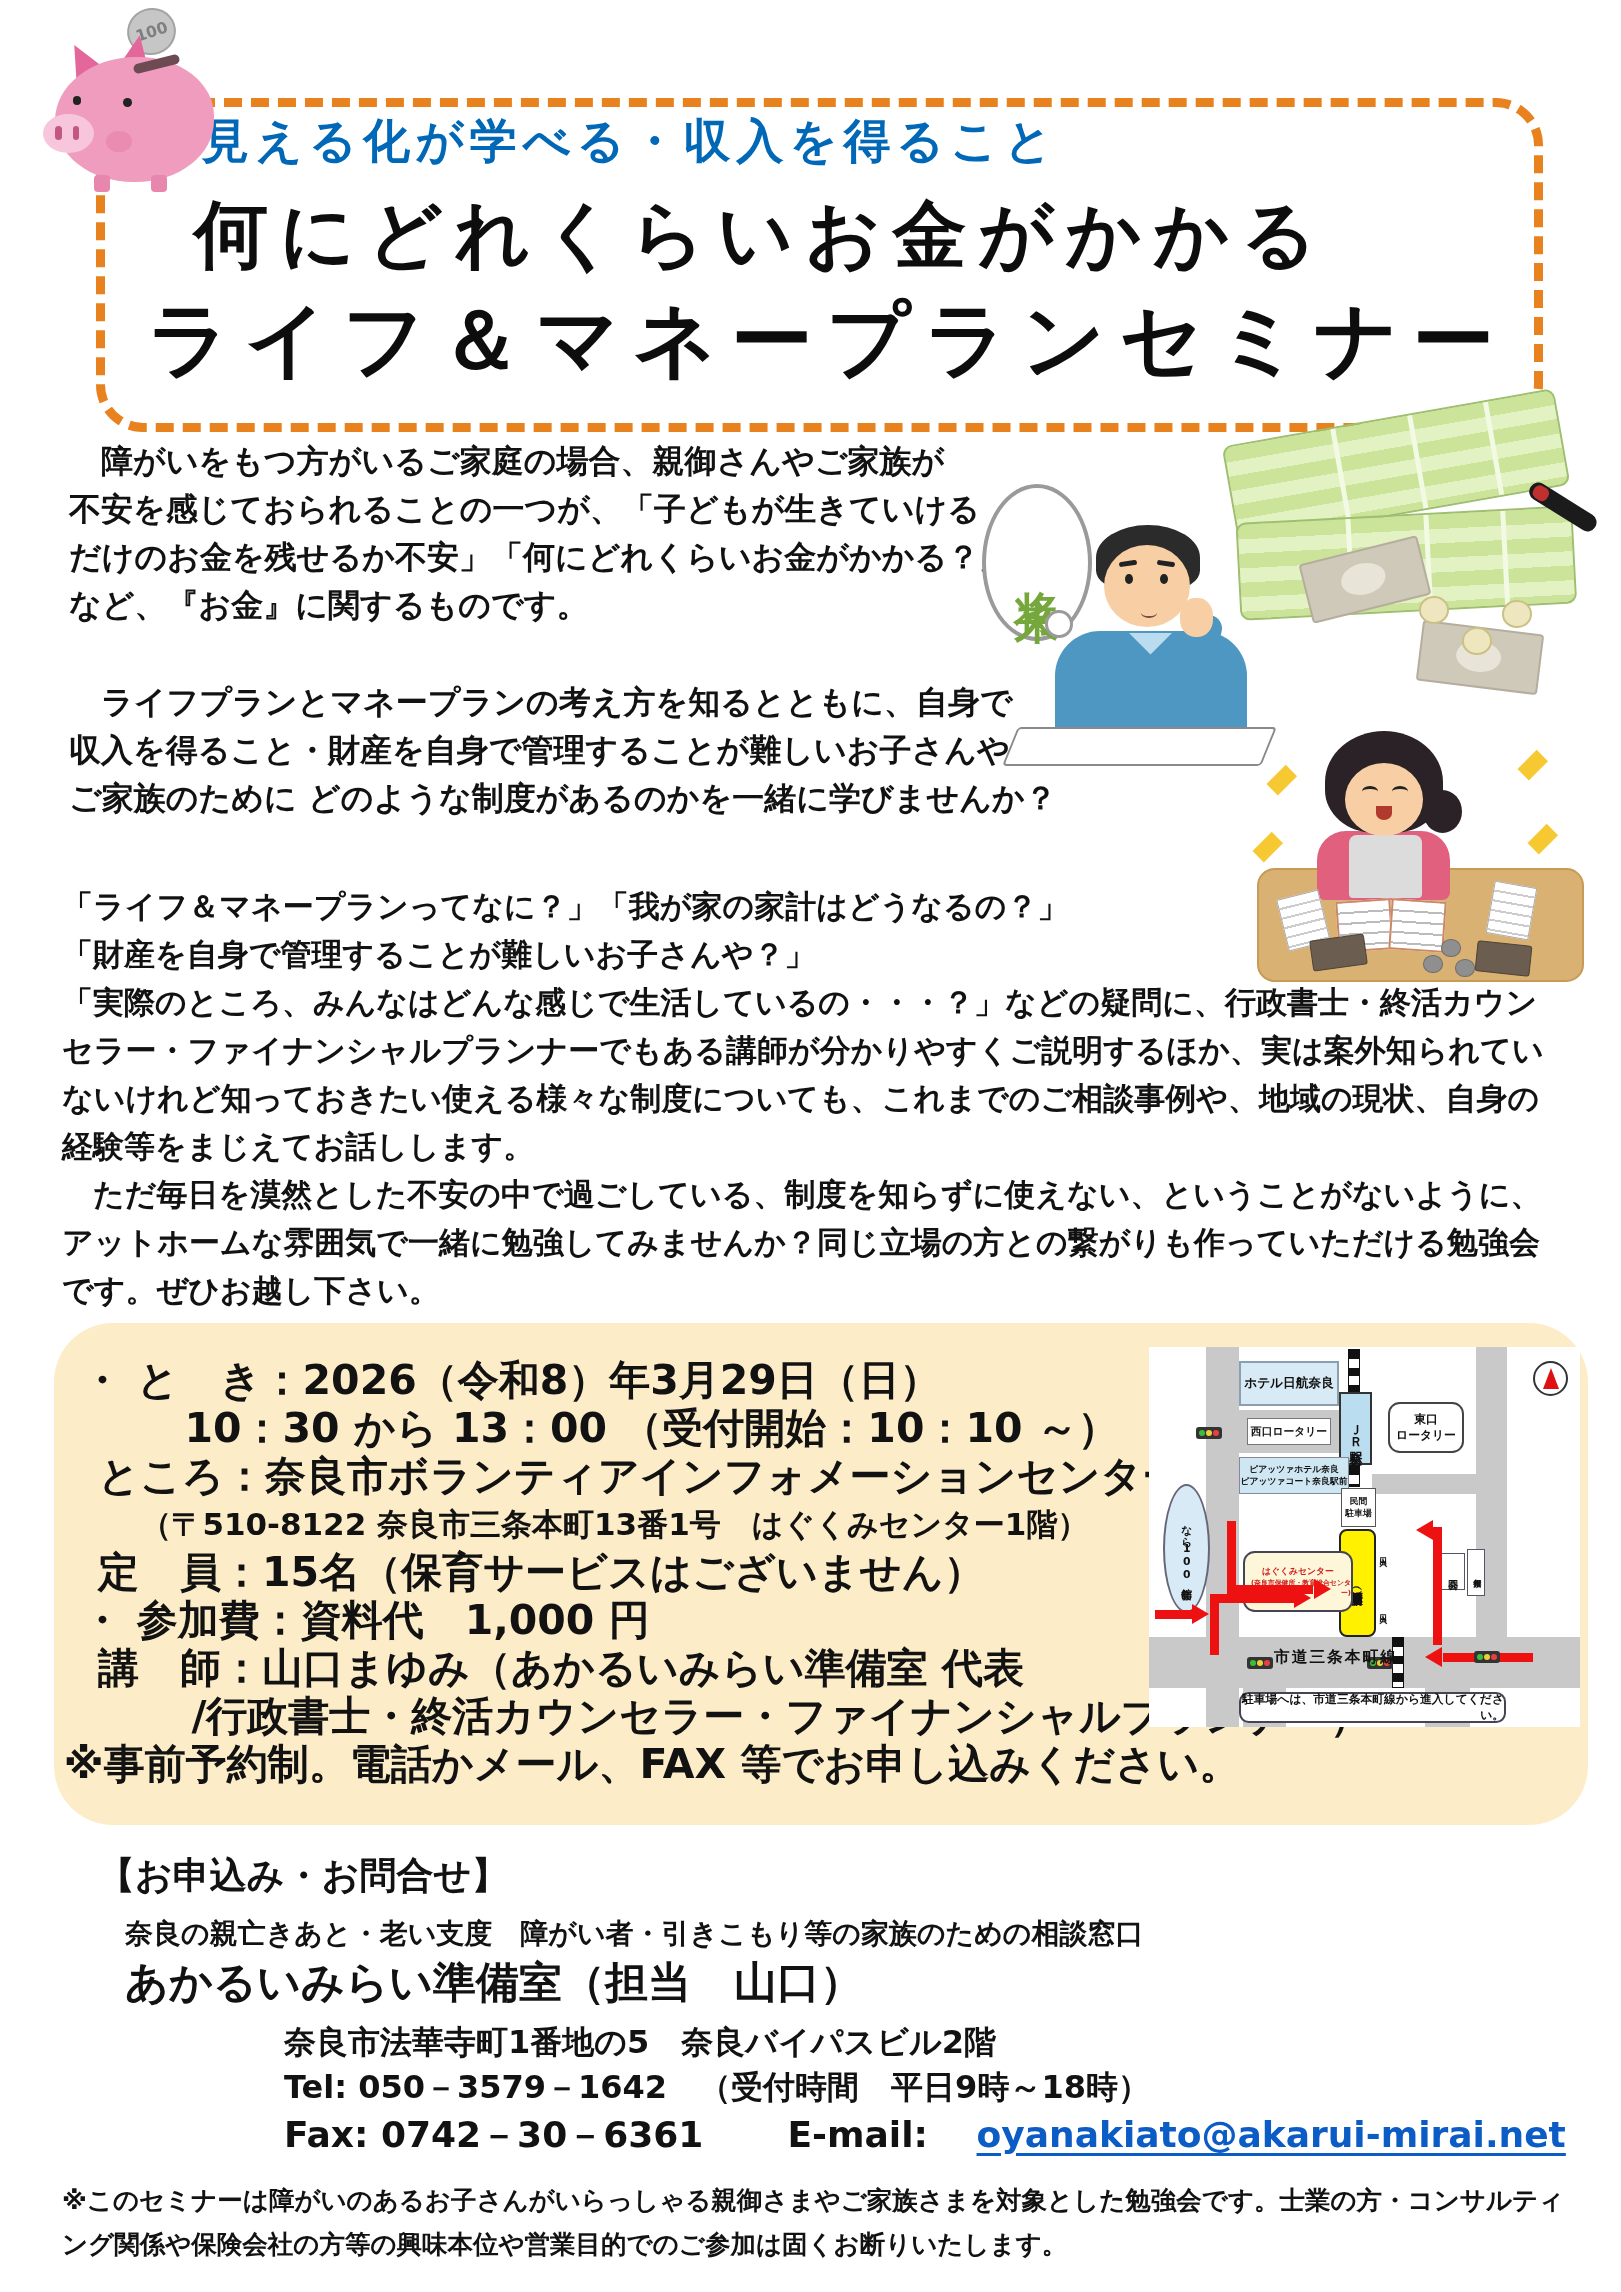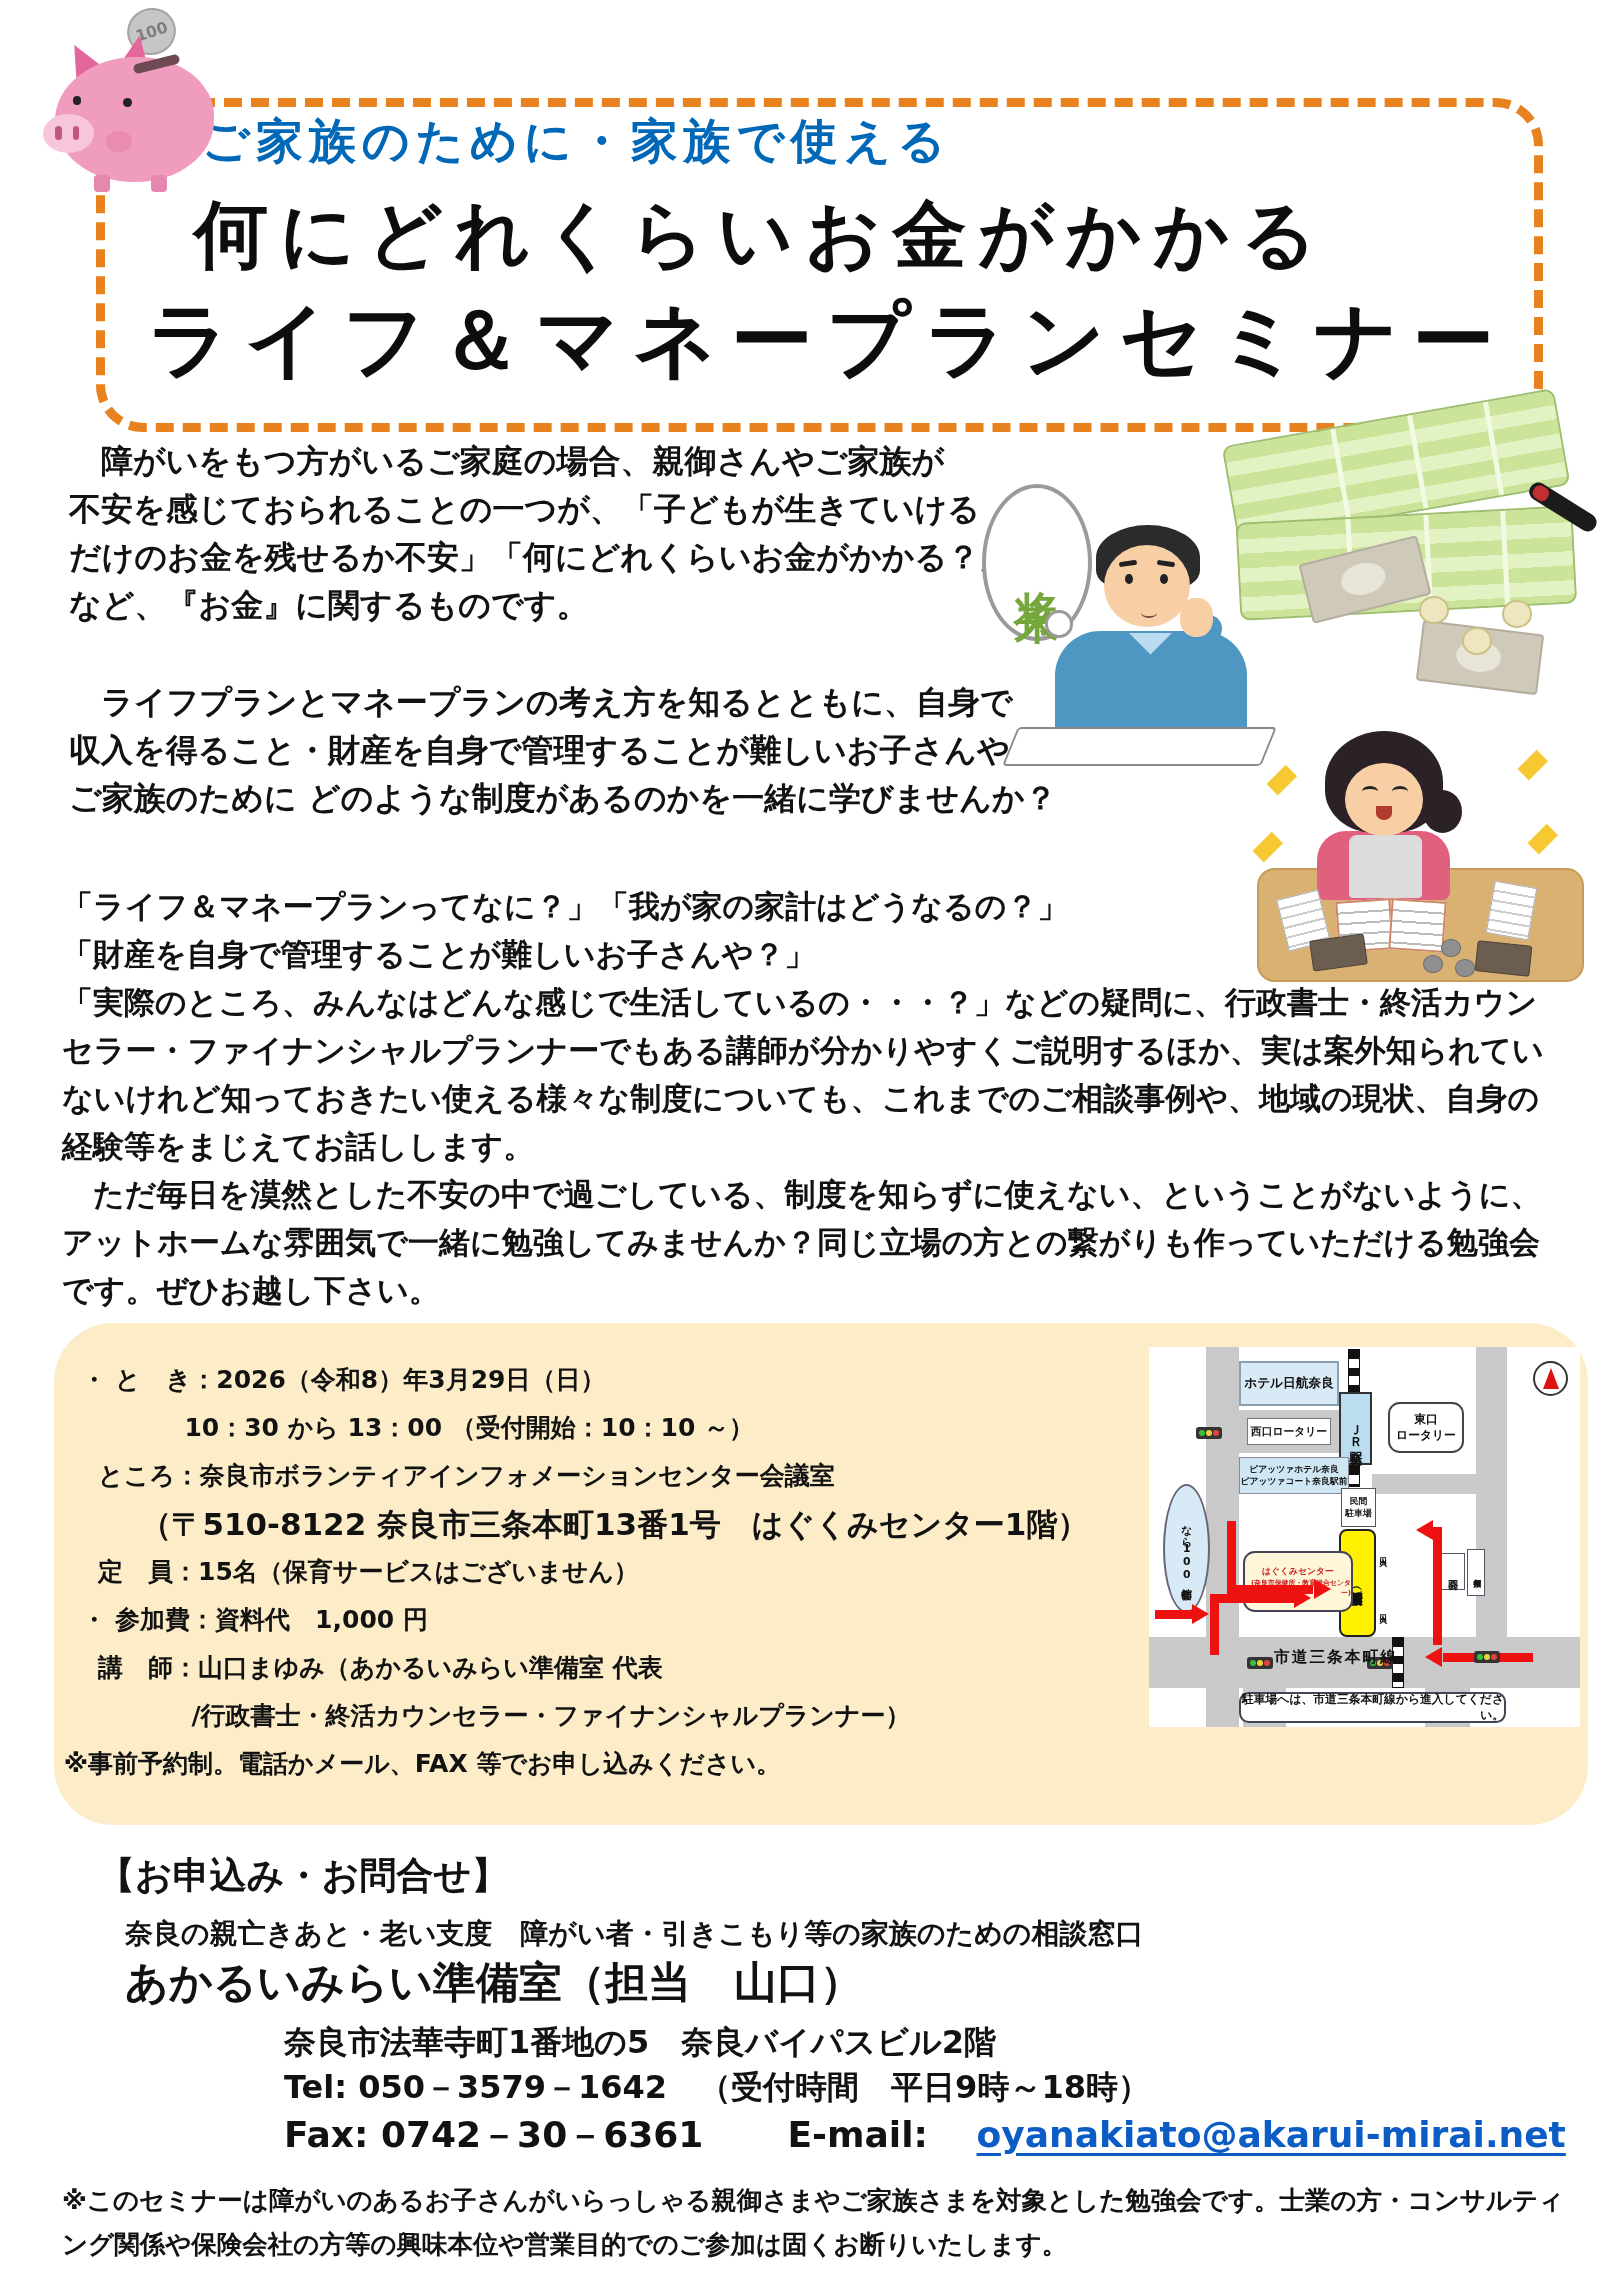--- a/index.html
+++ b/index.html
@@ -87,21 +87,21 @@
   .w-page{position:absolute;top:0;width:51px;height:47px;background:#fff;border:2px solid #C86;
           background-image:repeating-linear-gradient(180deg,transparent 0 8.8px,#BBB 8.8px 10.8px);}
   .w-paper{width:41px;height:51px;background:#fff;border:1.5px solid #AAA;
            background-image:repeating-linear-gradient(180deg,transparent 0 7.8px,#CCC 7.8px 9.8px);}
   .w-money{width:53px;height:29px;background:#6B5D4F;border-radius:2.9px;border:1.5px solid #4e4337;}
   .coin-d{width:17.6px;height:15.7px;background:#8F8F8F;border:1.5px solid #6e6e6e;border-radius:50%;}
   .sparkle{width:15.7px;height:15.7px;background:#F6C832;transform:rotate(45deg) scale(1,1.7);}
 
   
   .details-box{left:54px;top:1323px;width:1534px;height:502px;background:#FCEDC8;border-radius:59px;}
-  .dline{position:relative;font-size:25px;line-height:48px;white-space:nowrap;}
+  .dline{position:relative;font-size:41px;line-height:48px;white-space:nowrap;}
   .details-inner{position:absolute;left:27.4px;top:33px;}
 
   
   .map{left:1149px;top:1347px;width:431px;height:380px;background:#fff;}
   .map *{box-sizing:border-box;}
   .road{background:#C9C9C9;position:absolute;}
   .mlabel{position:absolute;display:flex;align-items:center;justify-content:center;text-align:right;color:#111;}
   .vtext{writing-mode:vertical-rl;text-orientation:upright;}
   .rail{position:absolute;width:11.8px;background:repeating-linear-gradient(180deg,#111 0 8.8px,#fff 8.8px 17.6px);border:1px solid #111;}
   .redseg{position:absolute;background:#EE1111;}
@@ -121,21 +121,21 @@
   .c-fax{left:284px;top:2111px;font-size:36px;}
   .email-link{color:#0B5CC4;text-decoration:underline;text-underline-offset:5.9px;cursor:pointer;}
   .footer{left:62px;top:2178px;font-size:25.5px;line-height:44px;}
 </style>
 </head>
 <body>
 
 <div class="page">
 
   <div class="abs dashed-box"></div>
-  <div class="abs tagline nw">ご家族のために・家族で使える</div>
+  <div class="abs tagline nw">見える化が学べる・収入を得ること</div>
   <div class="abs title1 nw">何にどれくらいお金がかかる</div>
   <div class="abs title2 nw">ライフ＆マネープランセミナー</div>
 
   <div class="abs piggy">
     <div class="coin">100</div>
     <div class="pig-ear1"></div>
     <div class="pig-ear2"></div>
     <div class="pig-body"></div>
     <div class="pig-slot"></div>
     <div class="pig-snout"></div>

